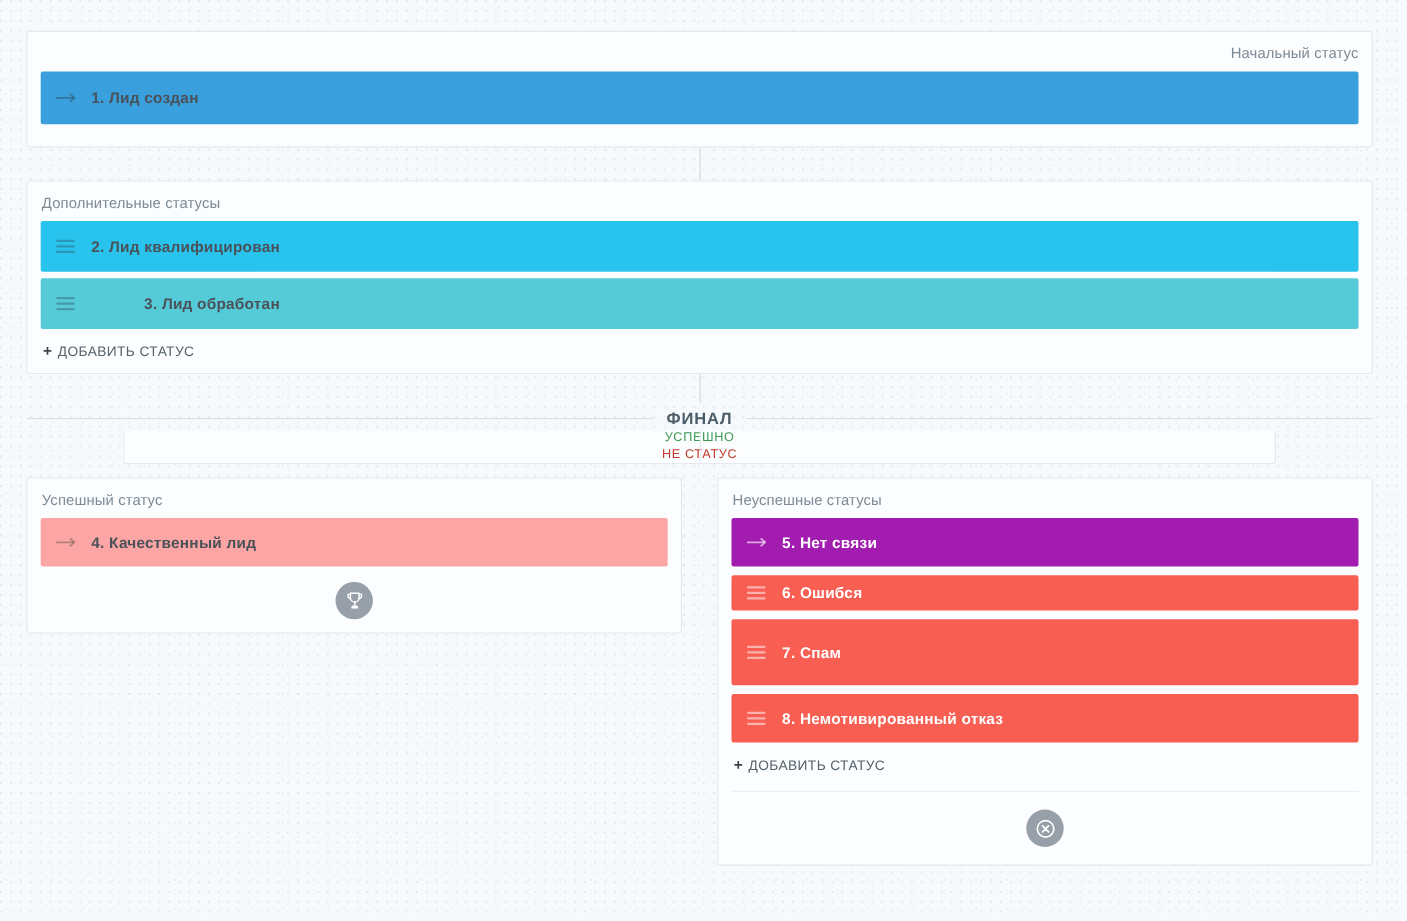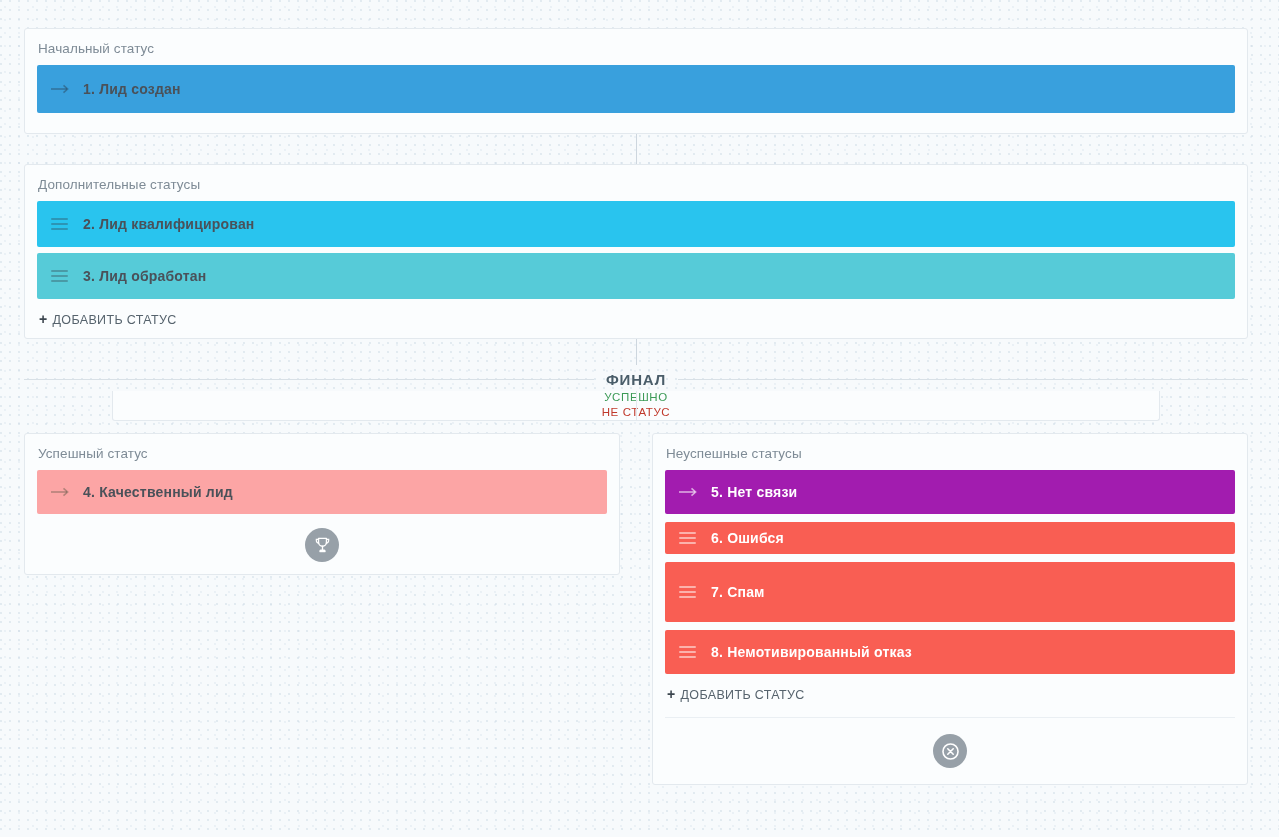--- a/index.html
+++ b/index.html
@@ -217,21 +217,21 @@
     justify-content: center;
     cursor: pointer;
   }
   .circle-icon svg { display: block; }
 </style>
 </head>
 <body>
 
 <div class="board">
 
-  <section class="panel" style="height:106px;">
+  <section class="panel" style="height:106px;text-align:right;">
     <div class="panel-title">Начальный статус</div>
     <div class="status-list">
       <div class="status dark-text" style="background:#39a0dd; height:48px;">
         <span class="arrow">
           <svg width="20" height="10" viewBox="0 0 20 10" aria-hidden="true">
             <path d="M0 5 H16" stroke="rgba(40,55,70,0.42)" stroke-width="1.6" fill="none"></path>
             <path d="M12.5 1.4 L16.6 5 L12.5 8.6" stroke="rgba(40,55,70,0.42)" stroke-width="1.6" fill="none"></path>
           </svg>
         </span>
         <span class="label">1. Лид создан</span>
@@ -247,21 +247,21 @@
 
       <div class="status dark-text" style="background:#29c4ee; height:46px; margin-bottom:6px;">
         <span class="handle">
             <i></i>
             <i></i>
             <i></i>
           </span>
         <span class="label">2. Лид квалифицирован</span>
       </div>
 
-      <div class="status dark-text" style="background:#56cbd8; height:46px;">
+      <div class="status dark-text" style="background:#56cbd8; height:46px;gap:48px;">
         <span class="handle">
             <i></i>
             <i></i>
             <i></i>
           </span>
         <span class="label">3. Лид обработан</span>
       </div>
 
     </div>
     <button class="add-status">

